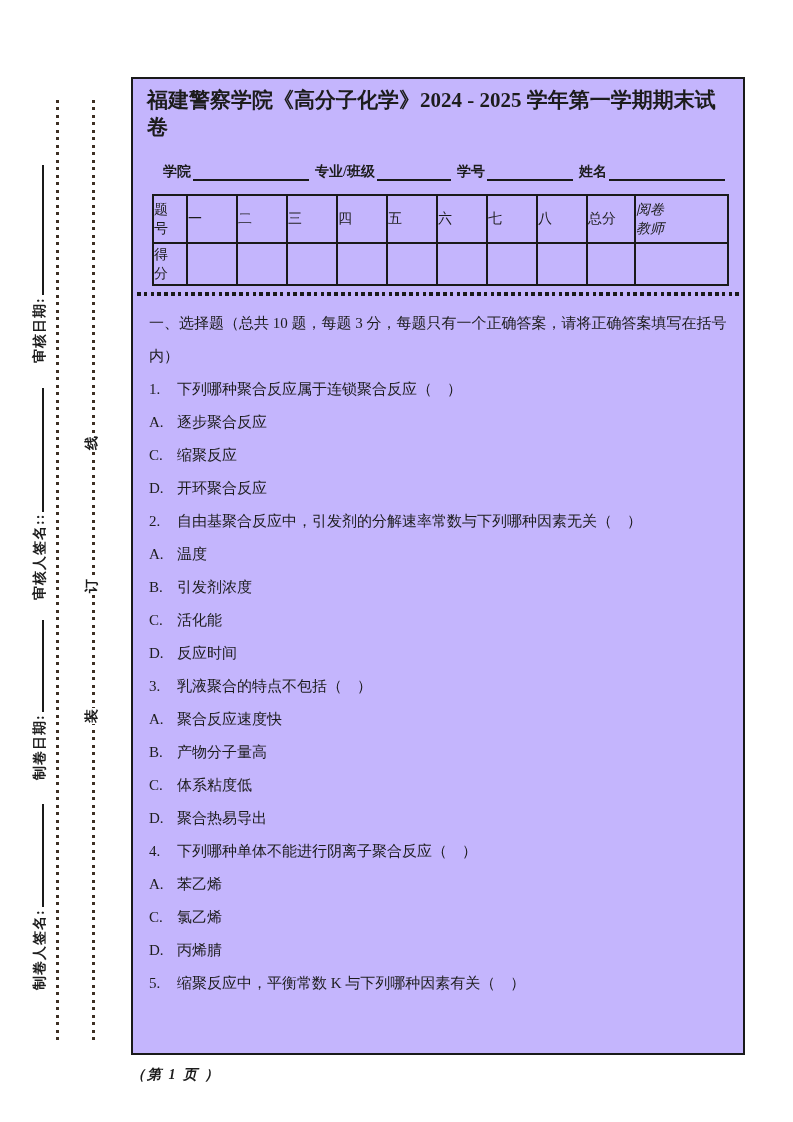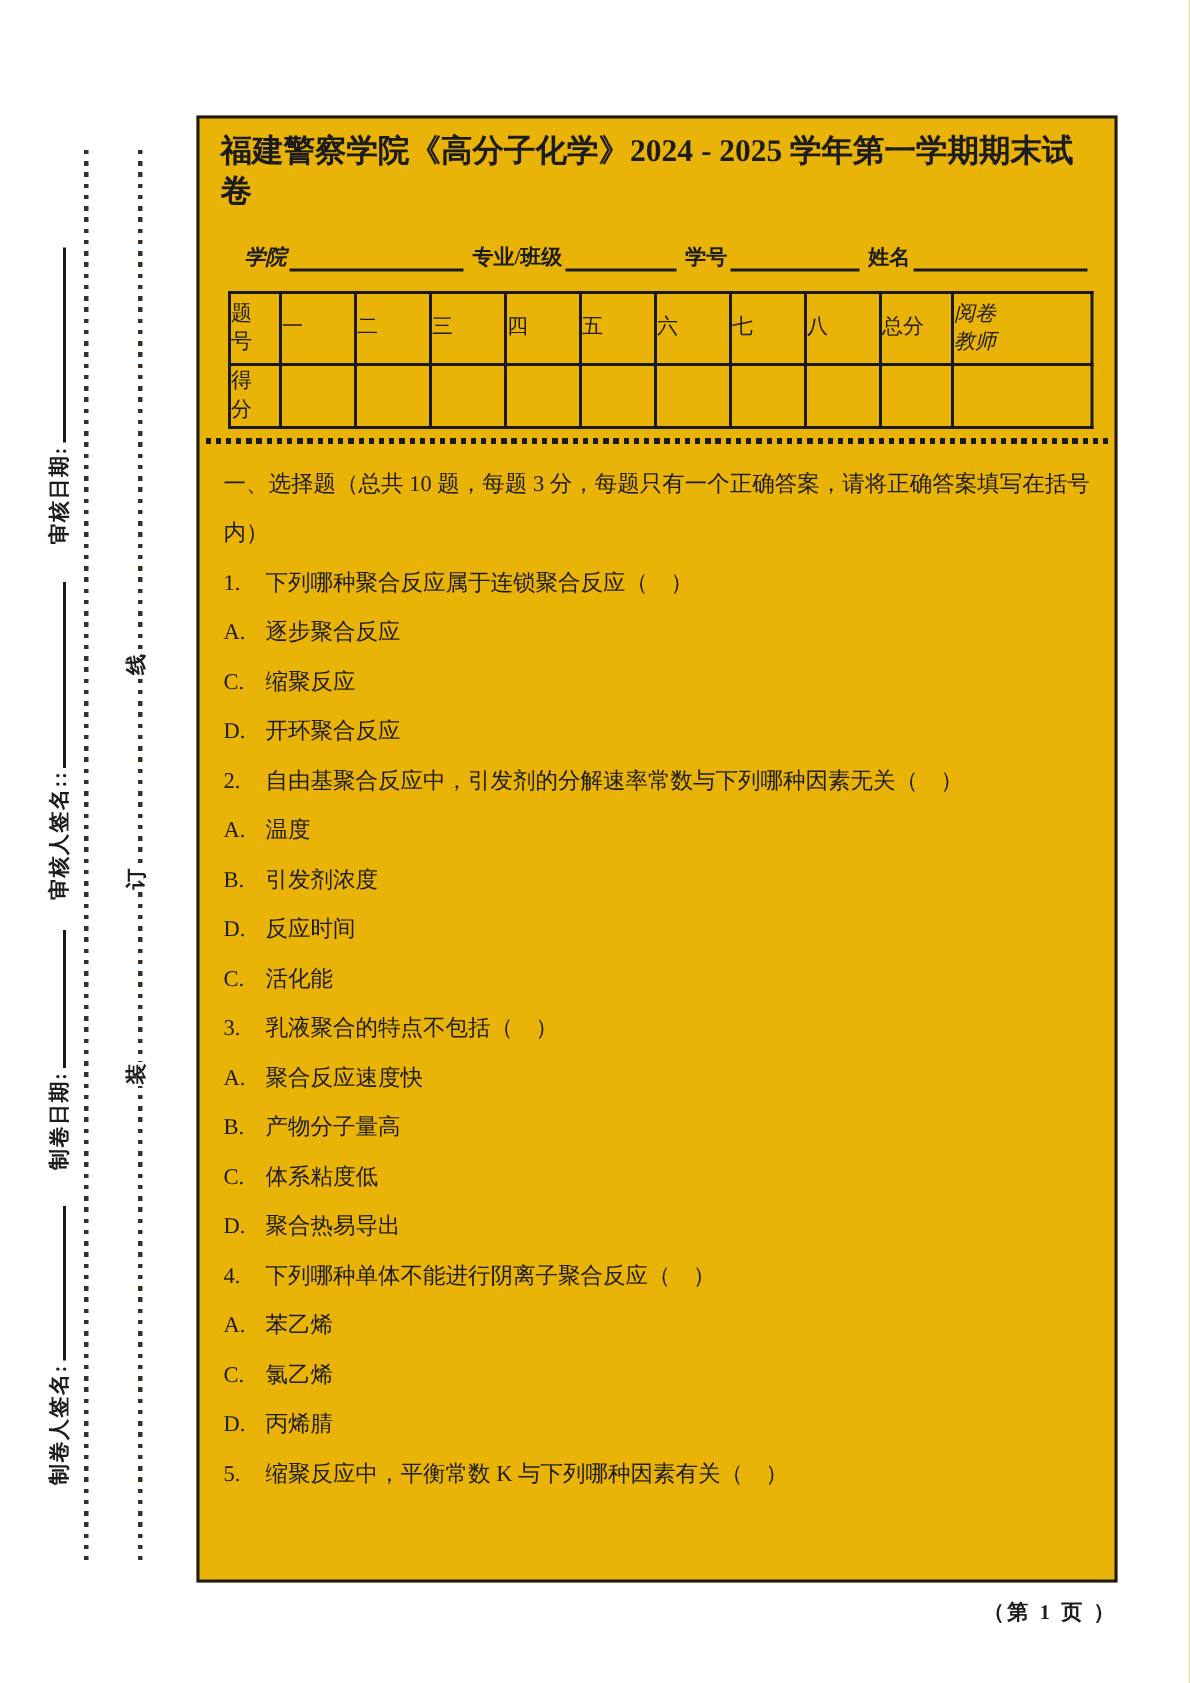--- a/index.html
+++ b/index.html
@@ -29,52 +29,52 @@
   .sl3{top:780px;} .sl3 .uline{width:92px;}
   .sl4{top:990px;} .sl4 .uline{width:103px;}
   .bind-char{
     position:absolute;left:84px;transform:rotate(-90deg);
     font-size:14px;font-weight:600;background:#fff;padding:2px 1px;line-height:1;
   }
   .bc1{top:434px;} .bc2{top:577px;} .bc3{top:707px;}
   
   .main-box{
     position:absolute;left:131px;top:77px;width:614px;height:978px;
-    border:2px solid #1a1a1a;box-sizing:border-box;background:#eab308;
+    border:2px solid #1a1a1a;box-sizing:border-box;background:#c4b5fd;
   }
   .title{
     margin:8px 12px 0 14px;font-size:21px;font-weight:600;line-height:1.3;
   }
   .fields{
     display:flex;align-items:flex-end;margin:20px 18px 0 30px;
     font-size:14px;font-weight:600;
   }
   .fields .flabel{margin:0 2px 0 6px;white-space:nowrap;}
-  .fields .flabel:first-child{margin-left:0;font-style:italic;}
+  .fields .flabel:first-child{margin-left:0;}
   .blank{border-bottom:2px solid #1a1a1a;height:17px;}
   .b1{width:116px;} .b2{width:74px;} .b3{width:86px;} .b4{flex:1;}
   table.score{
     margin:13px 0 0 19px;width:575px;border-collapse:collapse;
     table-layout:fixed;text-align:left;font-size:14px;
   }
   table.score td{border:2px solid #1a1a1a;padding:0;line-height:19px;}
   table.score tr.r1 td{height:46px;}
   table.score tr.r2 td{height:40px;}
   .w2{display:inline-block;width:16px;line-height:19px;}
   .w4{display:inline-block;width:32px;line-height:19px;font-style:italic;}
   .dotted-rule{
     margin:6px 4px 0 4px;height:4px;
     background:repeating-linear-gradient(90deg,#1a1a1a 0 3.5px,transparent 3.5px 6.8px);
   }
   .qa{margin:11px 16px 0 16px;font-size:15px;}
   .qa p{margin:0;line-height:33px;}
   .no{display:inline-block;width:28px;}
   .footer{
-    position:absolute;left:131px;top:1066px;width:614px;text-align:right;
-    font-size:14px;font-weight:600;letter-spacing:2px;
+    position:absolute;left:131px;top:1066px;width:614px;text-align:left;
+    font-size:14px;font-weight:600;letter-spacing:2px;font-style:italic;
   }
 </style>
 </head>
 <body>
 
 <div>
   <div class="side-label sl1">
     <span>审核日期:</span><span class="uline"></span>
   </div>
   <div class="side-label sl2">
@@ -158,22 +158,22 @@
     <p>一、选择题（总共 10 题，每题 3 分，每题只有一个正确答案，请将正确答案填写在括号内）</p>
 
     <p><span class="no">1.</span><span>下列哪种聚合反应属于连锁聚合反应（　）</span></p>
     <p><span class="no">A.</span><span>逐步聚合反应</span></p>
     <p><span class="no">C.</span><span>缩聚反应</span></p>
     <p><span class="no">D.</span><span>开环聚合反应</span></p>
 
     <p><span class="no">2.</span><span>自由基聚合反应中，引发剂的分解速率常数与下列哪种因素无关（　）</span></p>
     <p><span class="no">A.</span><span>温度</span></p>
     <p><span class="no">B.</span><span>引发剂浓度</span></p>
+    <p><span class="no">C.</span><span>活化能</span></p>
     <p><span class="no">D.</span><span>反应时间</span></p>
-    <p><span class="no">C.</span><span>活化能</span></p>
 
     <p><span class="no">3.</span><span>乳液聚合的特点不包括（　）</span></p>
     <p><span class="no">A.</span><span>聚合反应速度快</span></p>
     <p><span class="no">B.</span><span>产物分子量高</span></p>
     <p><span class="no">C.</span><span>体系粘度低</span></p>
     <p><span class="no">D.</span><span>聚合热易导出</span></p>
 
     <p><span class="no">4.</span><span>下列哪种单体不能进行阴离子聚合反应（　）</span></p>
     <p><span class="no">A.</span><span>苯乙烯</span></p>
     <p><span class="no">C.</span><span>氯乙烯</span></p>

